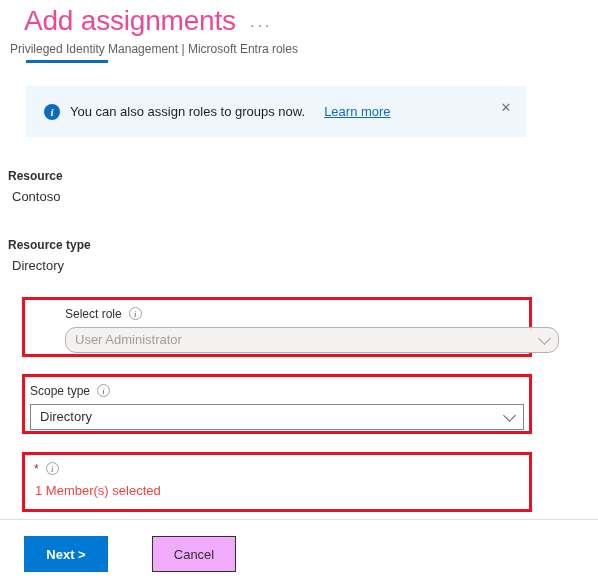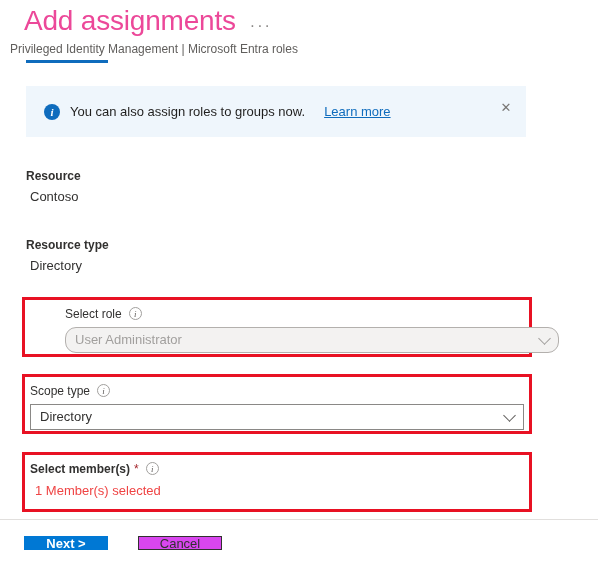--- a/index.html
+++ b/index.html
@@ -119,21 +119,21 @@
     justify-content: center;
     color: #797775;
     font-size: 13px;
     cursor: pointer;
     user-select: none;
   }
 
   
   .ro-group {
     position: absolute;
-    left: 26px;
+    left: 8px;
   }
   .ro-label {
     font-size: 12px;
     font-weight: 700;
     color: #323130;
     line-height: 16px;
   }
   .ro-value {
     font-size: 13px;
     color: #323130;
@@ -257,41 +257,41 @@
   .footer {
     position: absolute;
     left: 24px;
     top: 536px;
     display: flex;
     align-items: center;
   }
   .btn {
     font-family: "Liberation Sans", sans-serif;
     font-size: 13px;
-    height: 14px;
+    height: 36px;
     min-width: 84px;
     padding: 0 14px;
     box-sizing: border-box;
     display: flex;
     align-items: center;
     justify-content: center;
     cursor: pointer;
     border: 1px solid transparent;
   }
   .btn-primary {
     background: #0078d4;
     color: #ffffff;
     font-weight: 600;
     border-color: #0078d4;
   }
   .btn-secondary {
-    background: #d946ef;
+    background: #f0abfc;
     color: #323130;
     border: 1px solid #323130;
-    margin-left: 30px;
+    margin-left: 44px;
   }
 </style>
 </head>
 <body>
 
 <div class="header">
   <div class="title-row">
     <div class="page-title">Add assignments</div>
     <div class="ellipsis-btn">···</div>
   </div>
@@ -340,21 +340,20 @@
   </div>
   <div class="select-box">
     <span class="select-value">Directory</span>
     <span class="chevron"></span>
   </div>
 </div>
 
 <div class="hl-box" style="left:22px; top:452px; width:510px; height:60px;"></div>
 <div class="field-group" style="top:460px;">
   <div class="field-label-row">
-    <span class="field-label bold">Select member(s)</span>
     <span class="req-star">*</span>
     <span class="hint-icon">i</span>
   </div>
   <div class="member-link">1 Member(s) selected</div>
 </div>
 
 <div class="footer-divider"></div>
 <div class="footer">
   <div class="btn btn-primary">Next &gt;</div>
   <div class="btn btn-secondary">Cancel</div>

